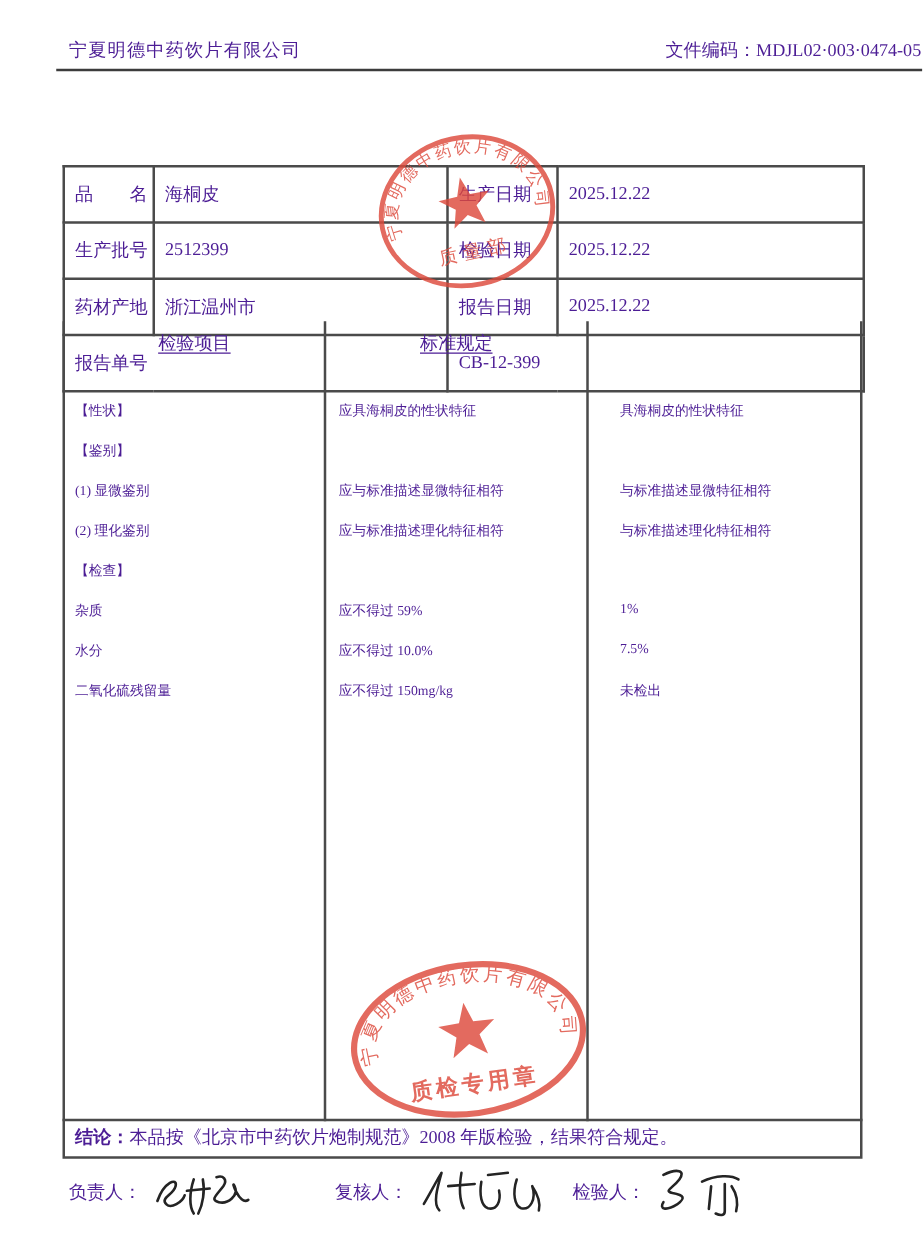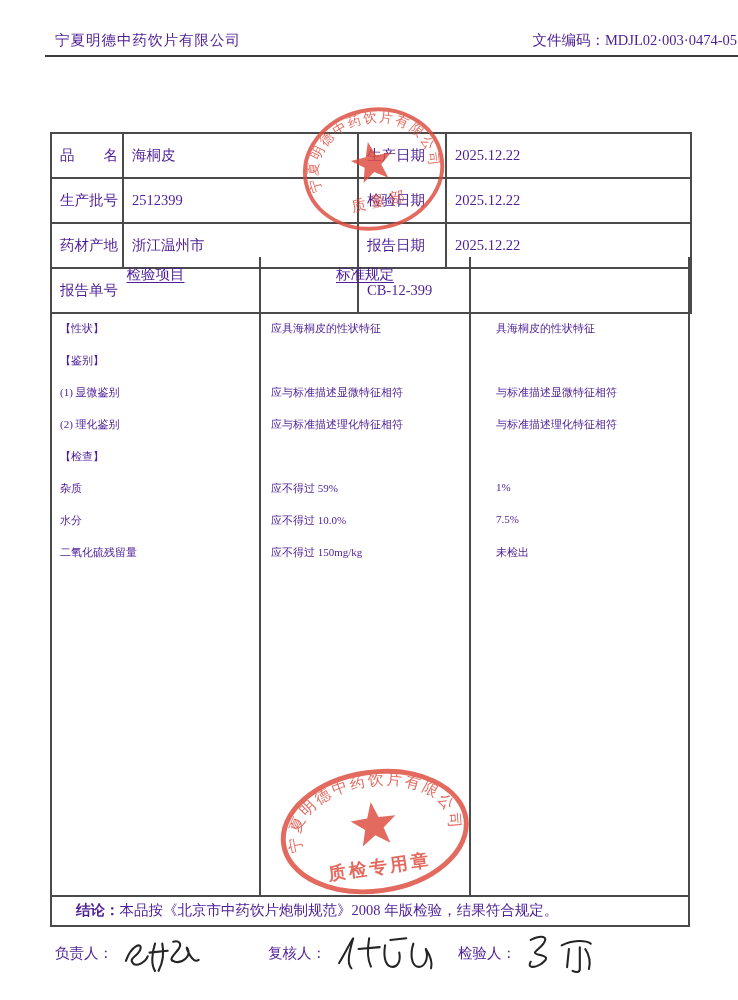--- a/index.html
+++ b/index.html
@@ -28,21 +28,21 @@
   .vline { position:absolute; top:0; bottom:0; width:2px; background:#4a4a4a; }
   .col-head { position:absolute; top:8px; font-size:14.5px; text-align:center; }
   .col-head span { text-decoration:underline; text-underline-offset:3px; }
   .rrow { position:absolute; left:0; right:0; height:20px; font-size:11px; white-space:nowrap; }
   .rrow .c-item { position:absolute; left:8px; }
   .rrow .c-std  { position:absolute; left:219px; }
   .rrow .c-res  { position:absolute; left:444px; }
   
   .conclusion { position:absolute; left:50px; top:895px; width:640px; height:32px;
                 border:2px solid #4a4a4a; font-size:14.5px; line-height:27px;
-                padding-left:24px; white-space:nowrap; }
+                padding-left:8px; white-space:nowrap; }
   .conclusion .lab { font-weight:bold; }
   
   .sig-label { position:absolute; top:944px; font-size:14.5px;text-align:right; }
   .sig-svg { position:absolute; }
   .sig-svg path { stroke:#242424; stroke-width:2.3; fill:none;
                   stroke-linecap:round; stroke-linejoin:round; }
   
   .stamp { position:absolute; opacity:0.82; }
   .stamp text { font-family:"Liberation Serif","DejaVu Serif",serif; }
 </style>

